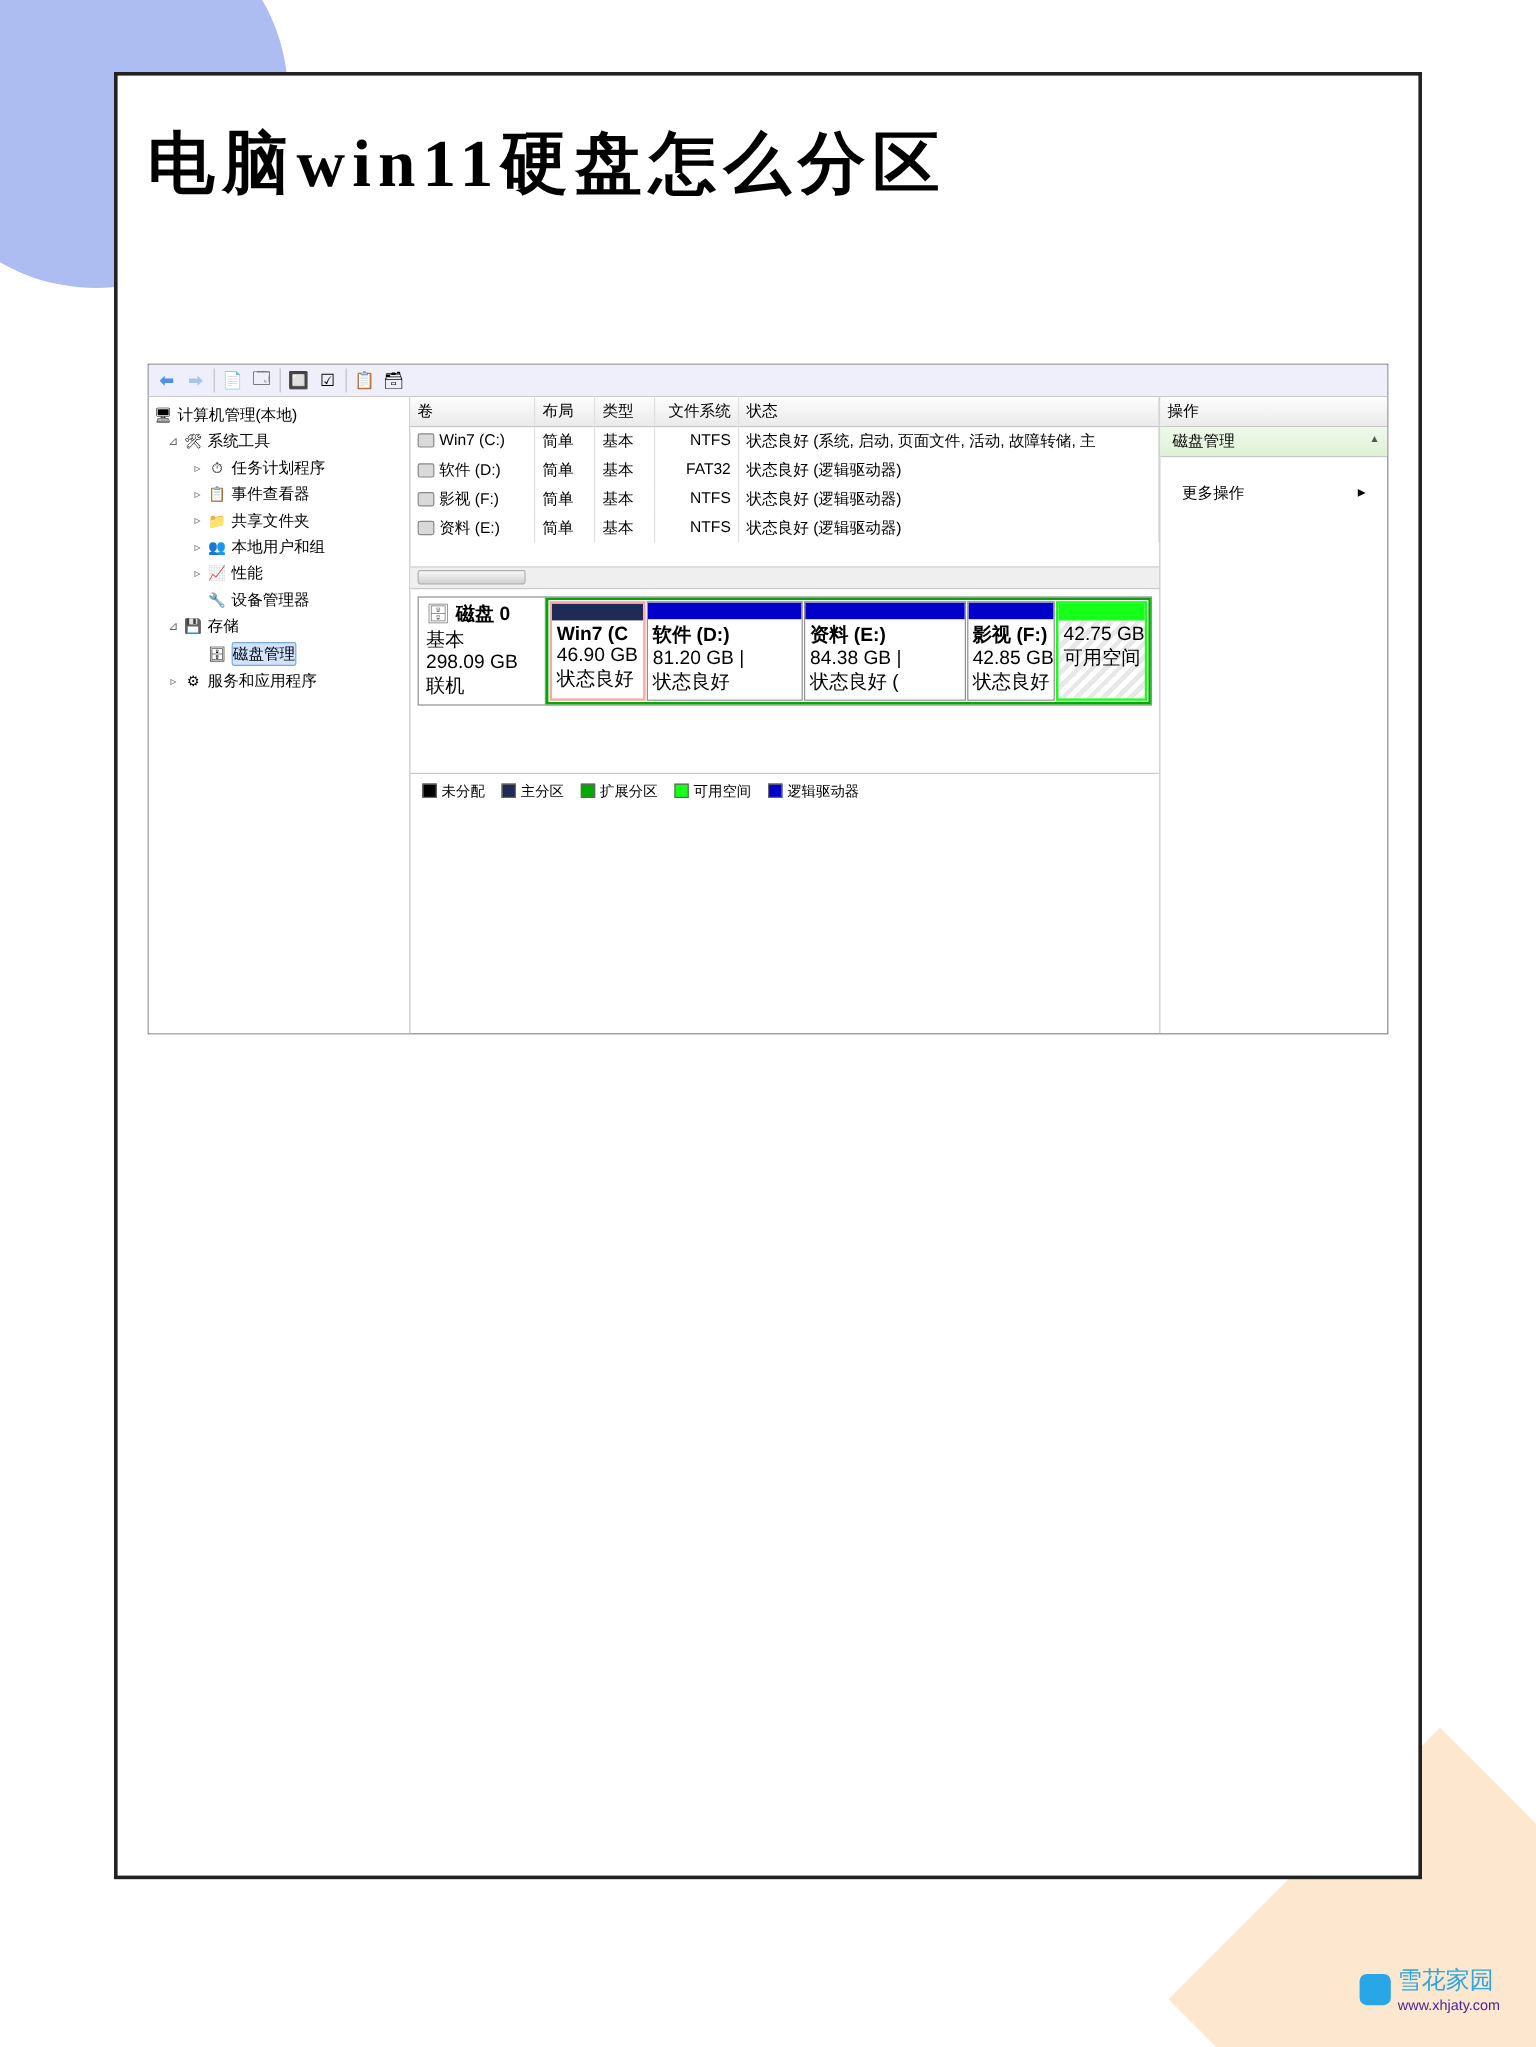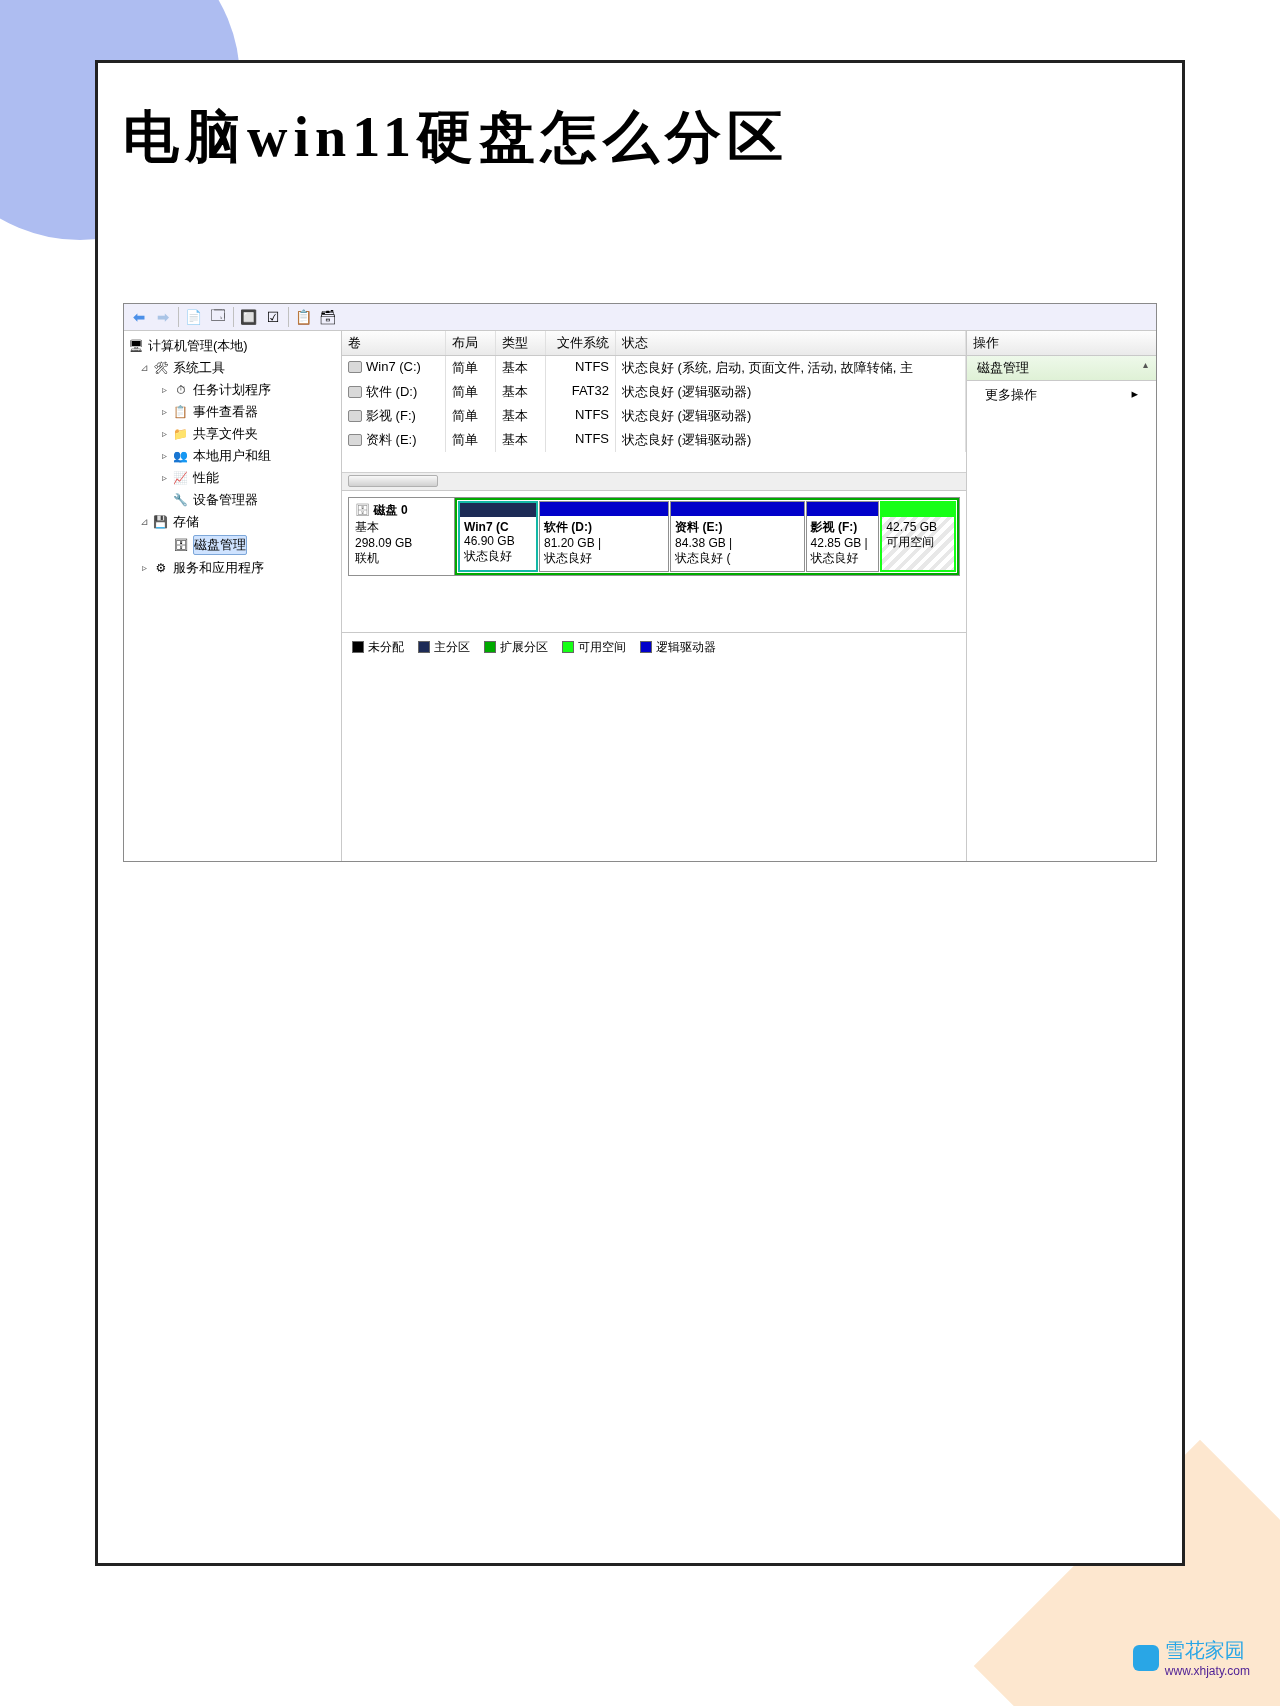--- a/index.html
+++ b/index.html
@@ -31,37 +31,37 @@
   .node-selected{background:#cfe3ff;border:1px solid #7da7d9;border-radius:2px;}
   .middle { flex: 1; display:flex;flex-direction:column; }
   .vollist { border-bottom:1px solid #c9c9c9; font-size:13px; }
   .volhead { display:flex; background:linear-gradient(#fdfdfd,#eaeaea); border-bottom:1px solid #c9c9c9;}
   .volhead div, .volrow div { padding:3px 6px; border-right:1px solid #e0e0e0; }
   .col-v{width:104px;} .col-bj{width:50px;} .col-lx{width:50px;} .col-fs{width:70px;text-align:right;} .col-zt{flex:1;}
   .volrow{display:flex;}
   .vicon{display:inline-block;width:14px;height:12px;background:#d9d9d9;border:1px solid #888;border-radius:2px;vertical-align:middle;margin-right:4px;}
   .scrolltrack{height:18px;background:#efefef;border-top:1px solid #d0d0d0;display:flex;align-items:center;padding-left:6px;}
   .scrollthumb{width:90px;height:12px;background:linear-gradient(#f8f8f8,#d0d0d0);border:1px solid #b0b0b0;border-radius:2px;}
-  .diskmap{font-size:12px;}
+  .diskmap{font-size:16px;}
   .diskrow{display:flex;border:1px solid #909090;margin:6px;}
   .diskinfo{width:106px;border-right:1px solid #909090;padding:4px 6px;}
   .diskinfo .dkicon{color:#777;}
   .partwrap{flex:1;display:flex;border:2px solid #0a0;padding:1px;gap:1px;position:relative;}
   .part{border:1px solid #909090;padding:4px 4px;min-width:0;white-space:nowrap;overflow:hidden;display:flex;flex-direction:column;}
   .part .cap1{font-weight:bold;}
   .parttop{height:14px;margin:-4px -4px 3px -4px;}
   .bt-blue{background:#0100ca;} .bt-sys{background:#1d2b56;} .bt-green{background:#16ff16;}
   .cdrow .partwrap{border-color:#666;}
   .legend{font-size:12px;padding:6px 10px;display:flex;gap:14px;flex-wrap:wrap;border-top:1px solid #c9c9c9;}
   .legend .sw{width:12px;height:12px;display:inline-block;border:1px solid #666;vertical-align:middle;margin-right:4px;}
   .actions{width:190px;border-left:1px solid #c9c9c9;font-size:13px;}
   .actions-head{background:linear-gradient(#fdfdfd,#eaeaea);padding:3px 6px;border-bottom:1px solid #c9c9c9;}
   .actions-sub{background:linear-gradient(#eef9ea,#dff1d6);padding:3px 10px;border-bottom:1px solid #c9c9c9;position:relative;}
   .actions-sub::after{content:"▴";position:absolute;right:8px;color:#555;font-size:10px;}
-  .actions-item{padding:5px 18px;display:flex;justify-content:space-between;}
+  .actions-item{padding:21px 18px;display:flex;justify-content:space-between;}
   .ctxmenu{position:absolute;right:55px;top:430px;width:230px;background:linear-gradient(#fefefe,#ebebeb);border:1px solid #9a9a9a;box-shadow:3px 3px 6px rgba(0,0,0,.3);font-size:14px;padding:3px;}
   .ctxmenu .row{padding:5px 10px;}
   .ctxmenu .row.hi{background:#4e8deb;color:#fff;border-radius:2px;}
   .ctxmenu .row.dis{color:#9a9a9a;}
   .ctxmenu .sep{height:1px;background:#c0c0c0;margin:3px 4px;}
   .watermark{position:absolute;right:30px;bottom:28px;display:flex;align-items:center;gap:6px;font-size:20px;color:#29a6e6;}
   .watermark .logo{width:26px;height:26px;background:#29a6e6;border-radius:6px;}
   .watermark small{display:block;font-size:12px;color:#4c1d95;}
 </style>
 </head>
@@ -195,21 +195,21 @@
 
         <div class="diskmap">
           <div class="diskrow">
             <div class="diskinfo">
               <div><span class="dkicon">🗄</span> <b>磁盘 0</b></div>
               <div>基本</div>
               <div>298.09 GB</div>
               <div>联机</div>
             </div>
             <div class="partwrap">
-              <div class="part" style="width:80px;border:2px solid #14b8a6">
+              <div class="part" style="width:80px;border:2px solid #fca5a5">
                 <div class="parttop bt-sys"></div>
                 <span class="cap1">Win7 (C</span>
                 <span>46.90 GB</span>
                 <span>状态良好</span>
               </div>
               <div class="part" style="flex:81">
                 <div class="parttop bt-blue"></div>
                 <span class="cap1">软件 (D:)</span>
                 <span>81.20 GB |</span>
                 <span>状态良好</span>

